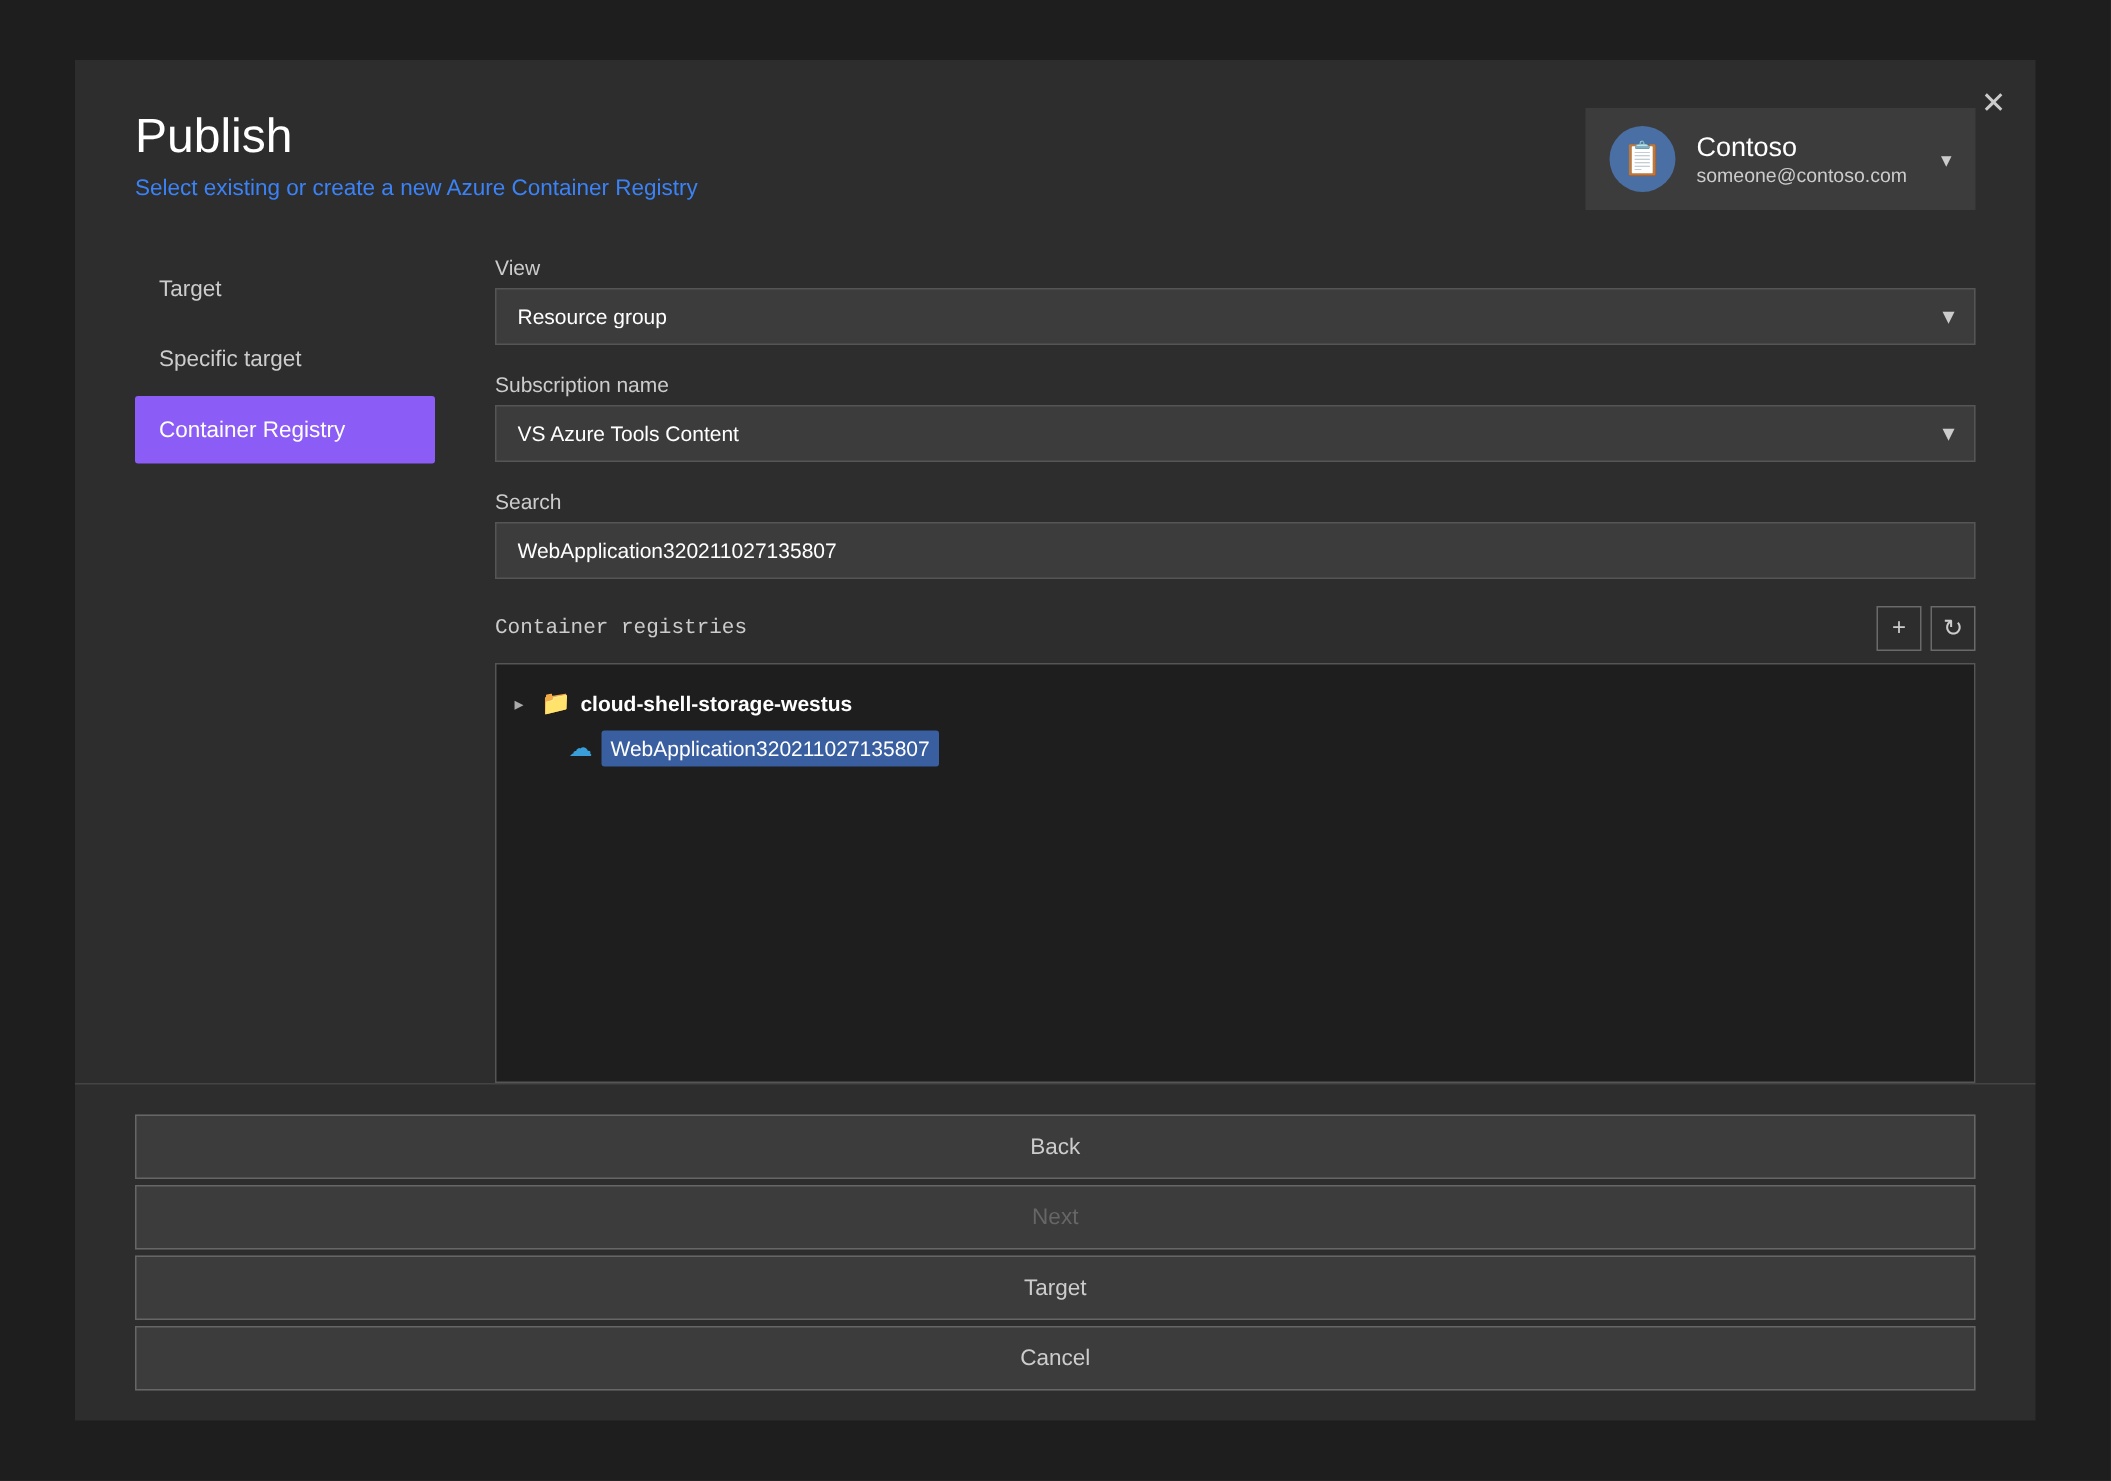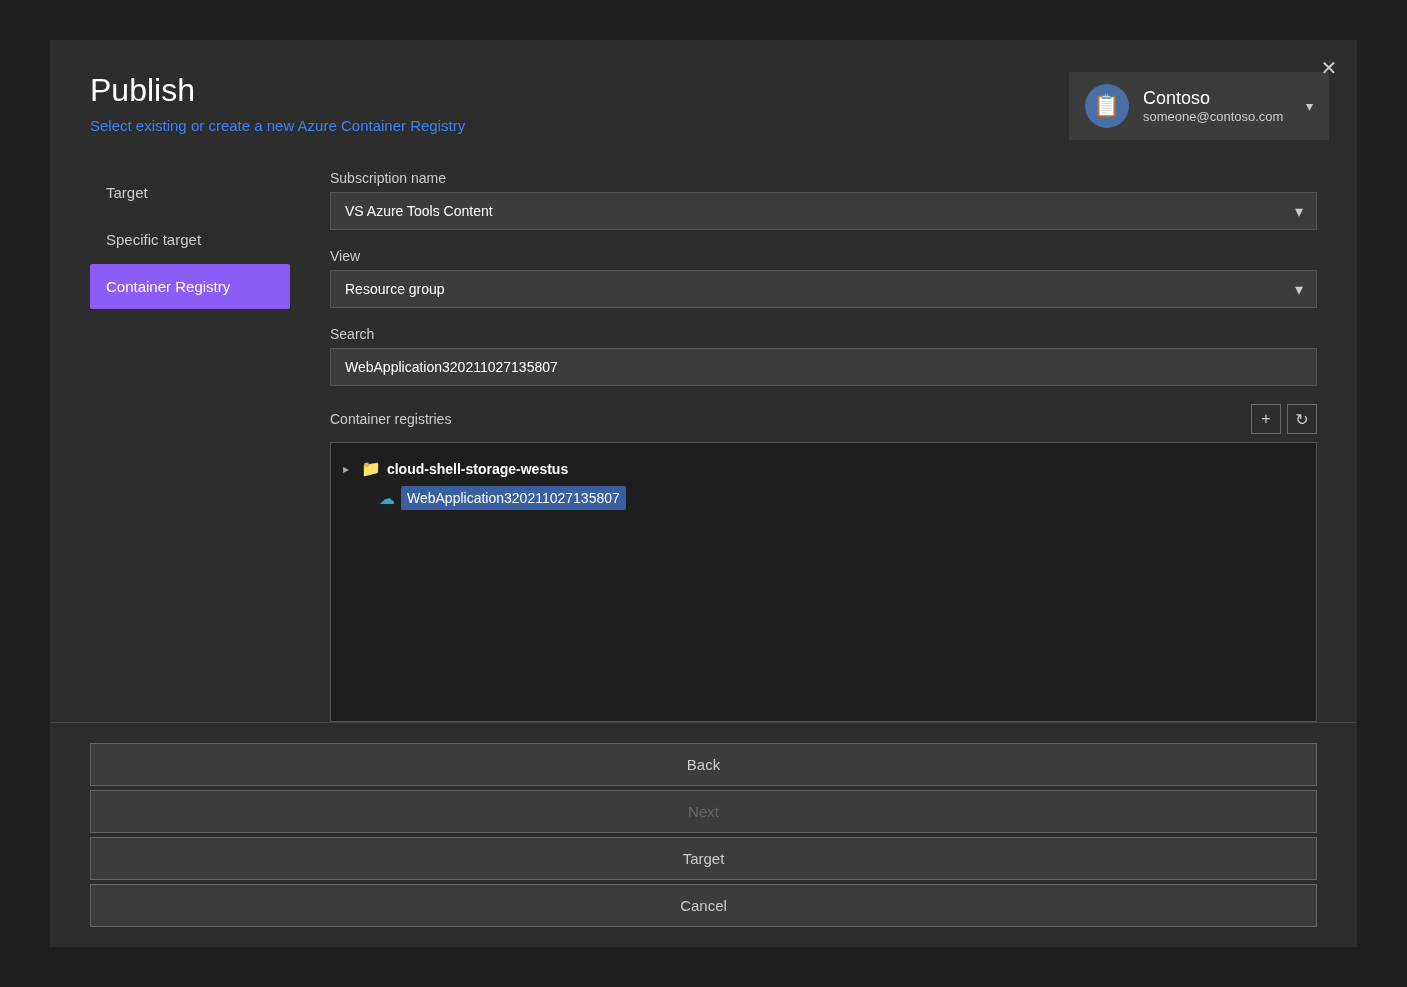--- a/index.html
+++ b/index.html
@@ -29,21 +29,21 @@
       color: #ccc;
       font-size: 20px;
       cursor: pointer;
       width: 28px;
       height: 28px;
       display: flex;
       align-items: center;
       justify-content: center;
     }
     .dialog-header {
-      padding: 32px 28px 20px 40px;
+      padding: 32px 40px 20px 40px;
       display: flex;
       justify-content: space-between;
       align-items: flex-start;
     }
     .title-section {}
     .dialog-title {
       font-size: 32px;
       font-weight: 300;
       color: #ffffff;
       margin-bottom: 8px;
@@ -156,20 +156,21 @@
     }
     .container-registries-header {
       display: flex;
       justify-content: space-between;
       align-items: center;
       margin-bottom: 8px;
     }
     .container-registries-label {
       font-size: 14px;
       color: #cccccc;
+      font-family: Liberation Mono, monospace;
     }
     .icon-buttons {
       display: flex;
       gap: 6px;
     }
     .icon-btn {
       width: 30px;
       height: 30px;
       background: none;
       border: 1px solid #6a6a6a;
@@ -274,33 +275,33 @@
 
   <div class="dialog-body">
     <div class="sidebar">
       <div class="sidebar-item">Target</div>
       <div class="sidebar-item">Specific target</div>
       <div class="sidebar-item active">Container Registry</div>
     </div>
 
     <div class="main-content">
       <div class="form-group">
+        <label class="form-label">View</label>
+        <div class="select-wrapper">
+          <select class="form-select">
+            <option>Resource group</option>
+          </select>
+        </div>
+      </div>
+
+      <div class="form-group">
         <label class="form-label">Subscription name</label>
         <div class="select-wrapper">
           <select class="form-select">
             <option>VS Azure Tools Content</option>
-          </select>
-        </div>
-      </div>
-
-      <div class="form-group">
-        <label class="form-label">View</label>
-        <div class="select-wrapper">
-          <select class="form-select">
-            <option>Resource group</option>
           </select>
         </div>
       </div>
 
       <div class="form-group">
         <label class="form-label">Search</label>
         <input class="form-input" type="text" value="WebApplication320211027135807" style="">
       </div>
 
       <div class="container-registries-header">

